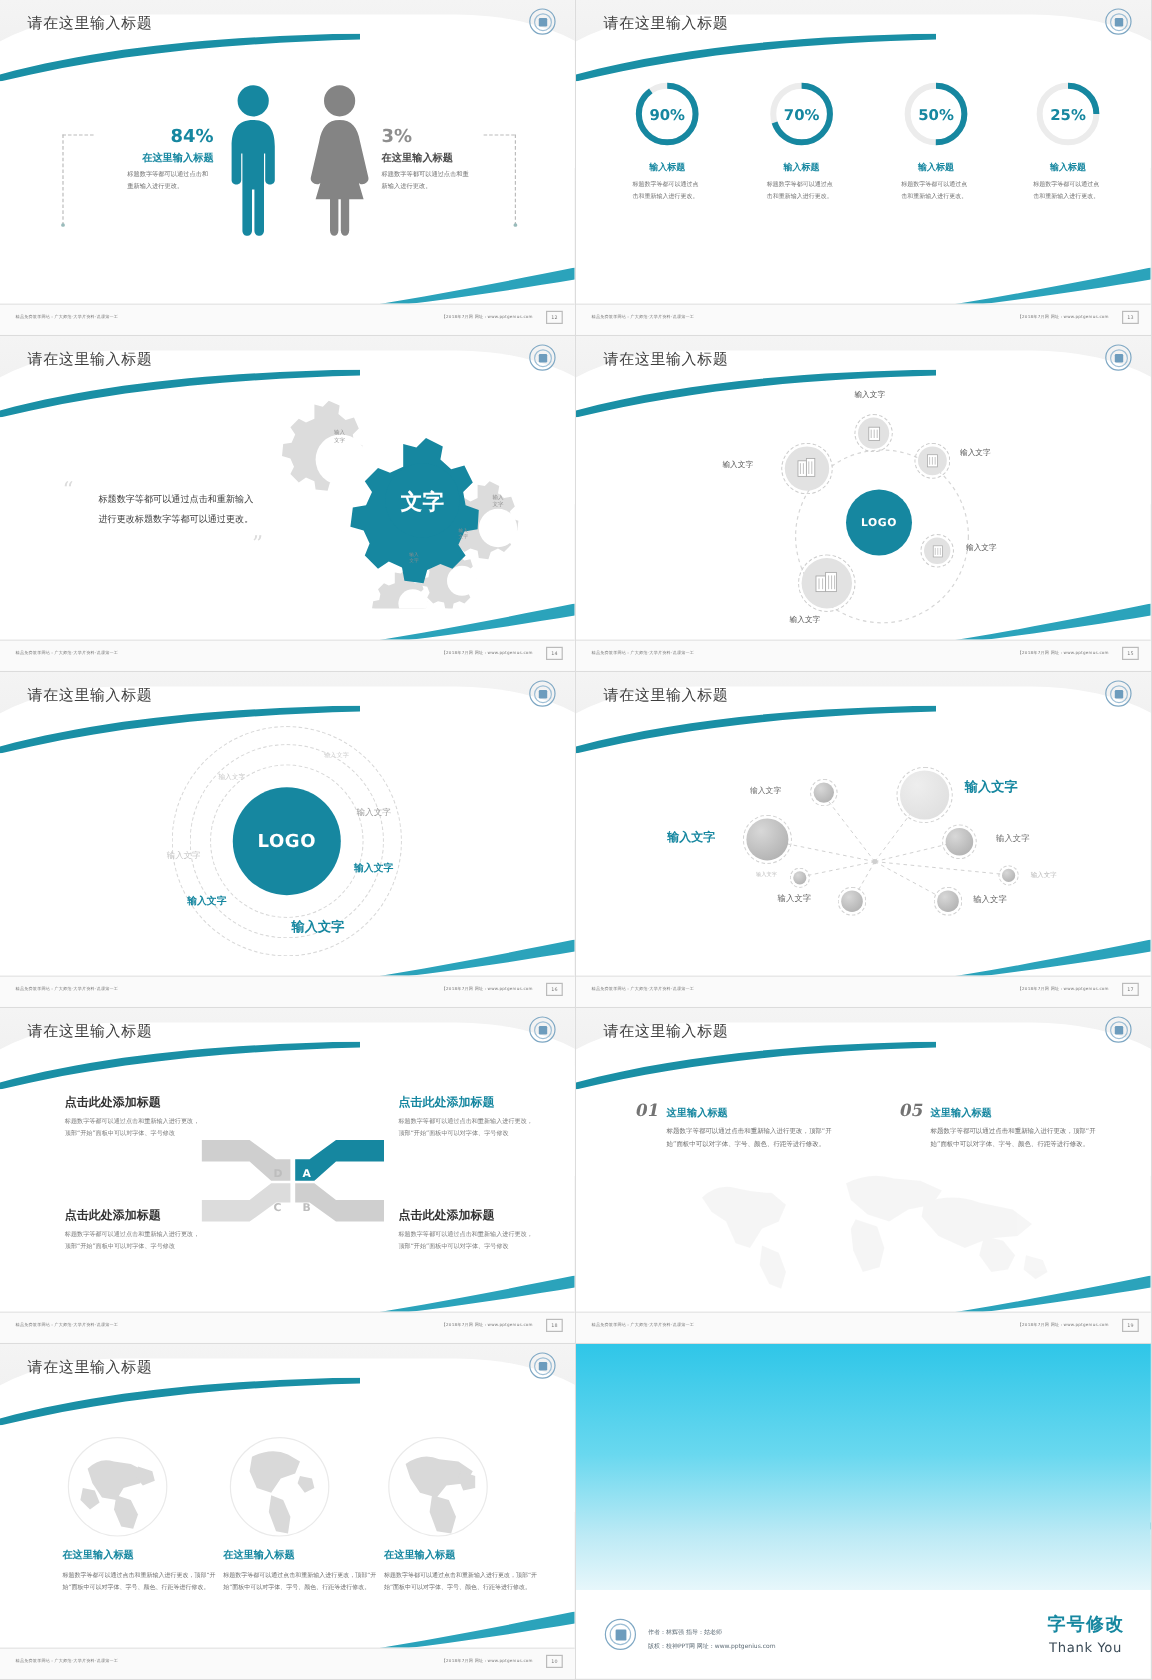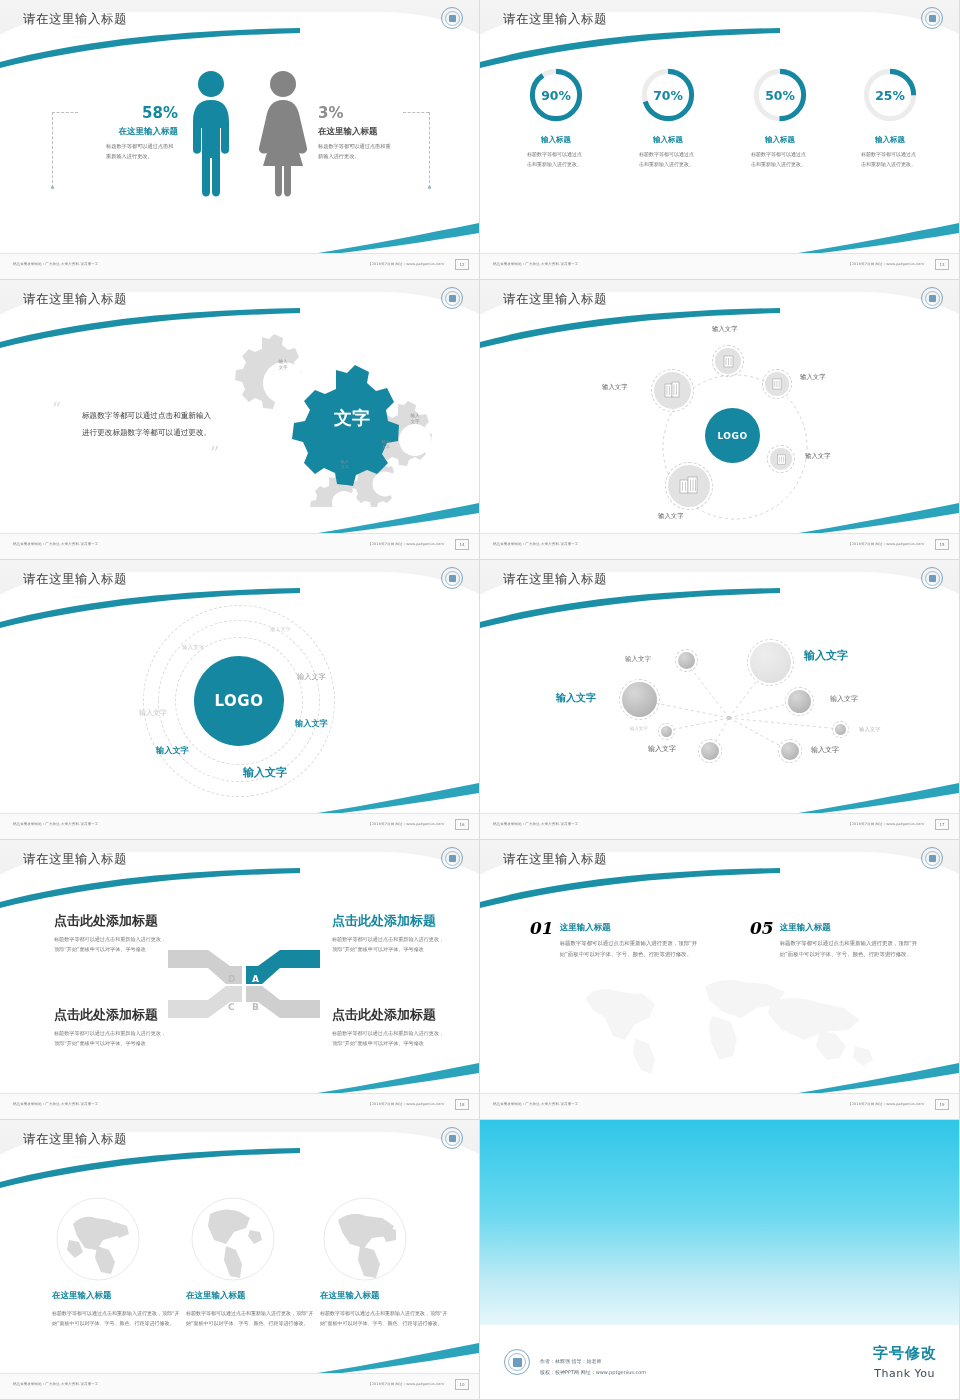--- a/index.html
+++ b/index.html
@@ -88,25 +88,25 @@
   .hub-lbl{ position:absolute; font-size:6.4px; color:#585858;}
   .node{ position:absolute; border-radius:50%; background:#e2e2e2;
          display:flex;align-items:center;justify-content:center;}
   .node::after{ content:""; position:absolute; inset:-3px; border-radius:50%; border:1px dashed #cfcfcf;}
   
   .ring{ position:absolute; border-radius:50%; border:1px dashed #dadada;}
   
   .bub{ position:absolute; border-radius:50%; background:radial-gradient(circle at 35% 30%, #d8d8d8, #a9a9a9); }
   .bub::after{ content:""; position:absolute; inset:-3px; border-radius:50%; border:1px dashed #d5d5d5;}
   
-  .s7-h{ font-size:13px; font-weight:bold; }
+  .s7-h{ font-size:10px; font-weight:bold; }
   .s7-b{ font-size:5.1px; color:#7a7a7a; line-height:1.95; width:115px;}
   .abcd{ position:absolute; font-size:9px; font-weight:bold; color:#fff; }
   
-  .num01{ font-size:17px; font-weight:bold; color:#000000; font-style:italic;
+  .num01{ font-size:14px; font-weight:bold; color:#737373; font-style:italic;
           font-family:"DejaVu Serif","Liberation Serif",serif;}
   
   .final{ background:#fff; }
   .photo{ position:absolute; left:0; top:0; width:480px; height:205px; overflow:hidden;}
   .sky{ position:absolute; inset:0; background:linear-gradient(#2fc6e8 0%, #69d8ef 45%, #bdeaf5 78%, #e7f7fb 100%); }
   .thanks-cn{ position:absolute; right:22px; bottom:36px; font-size:15px; font-weight:bold; color:#1687a0; letter-spacing:1px;}
   .thanks-en{ position:absolute; right:24px; bottom:19px; font-size:11px; color:#3b4b57; letter-spacing:.5px;}
   .credit{ position:absolute; left:60px; bottom:22px; font-size:5px; color:#5d6b75; line-height:2.1;}
   .cred-seal{ position:absolute; left:24px; bottom:24px; width:26px;height:26px;border-radius:50%;
               border:1.2px solid #7fa8c4; display:flex;align-items:center;justify-content:center;}
@@ -142,21 +142,21 @@
     </svg>
 
     <div class="dash-l" style="left:52px;top:112px;height:76px;"></div>
     <div class="dash-t" style="left:52px;top:112px;width:26px;"></div>
     <div class="dot" style="left:51px;top:186px;"></div>
     <div class="dash-l" style="left:429px;top:112px;height:76px;"></div>
     <div class="dash-t" style="left:403px;top:112px;width:26px;"></div>
     <div class="dot" style="left:428px;top:186px;"></div>
 
     <div style="position:absolute;left:78px;top:104px;width:100px;text-align:right;">
-      <div class="s1-pct teal">58%</div>
+      <div class="s1-pct teal">84%</div>
       <div class="h-sub teal" style="margin-top:4px">在这里输入标题</div>
       <div class="body-s" style="margin-top:4px;width:72px;margin-left:auto;text-align:left">标题数字等都可以通过点击和重新输入进行更改。</div>
     </div>
     <div style="position:absolute;left:318px;top:104px;width:100px;">
       <div class="s1-pct" style="color:#8e8e8e">3%</div>
       <div class="h-sub" style="margin-top:4px;color:#4a4a4a">在这里输入标题</div>
       <div class="body-s" style="margin-top:4px;width:76px">标题数字等都可以通过点击和重新输入进行更改。</div>
     </div>
 
     <svg class="bot-swoosh" viewBox="0 0 200 36" preserveAspectRatio="none">

